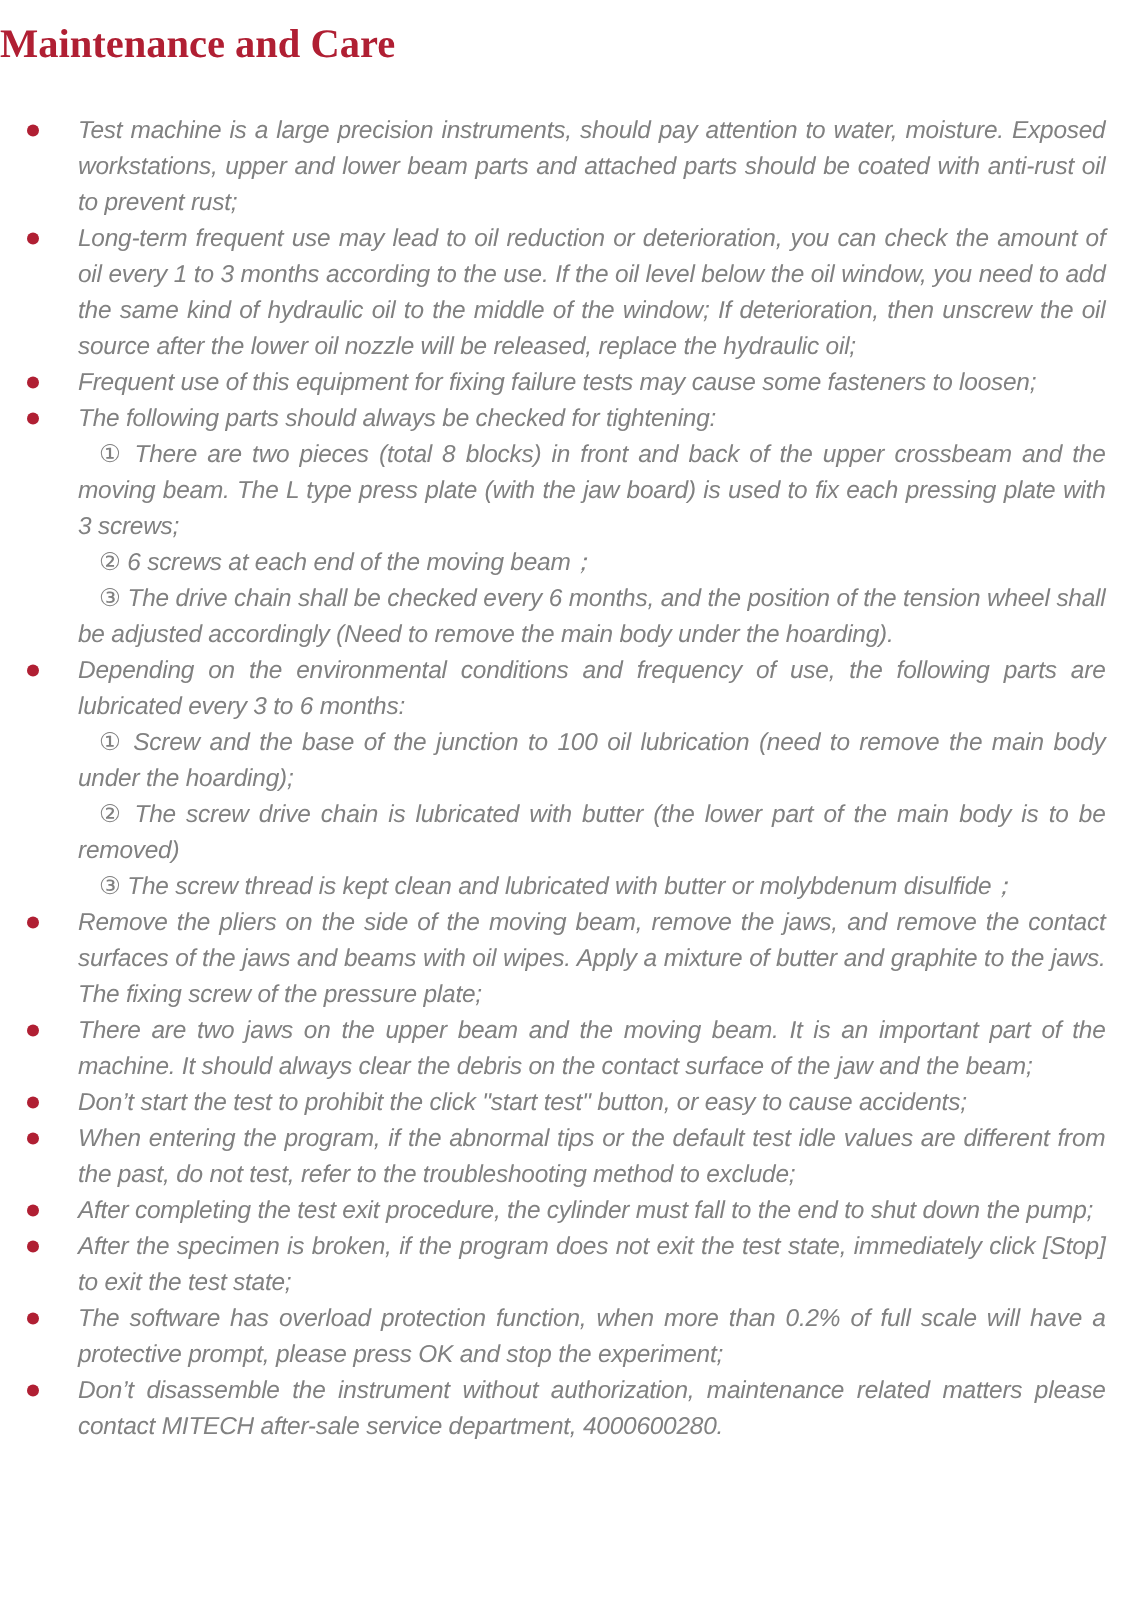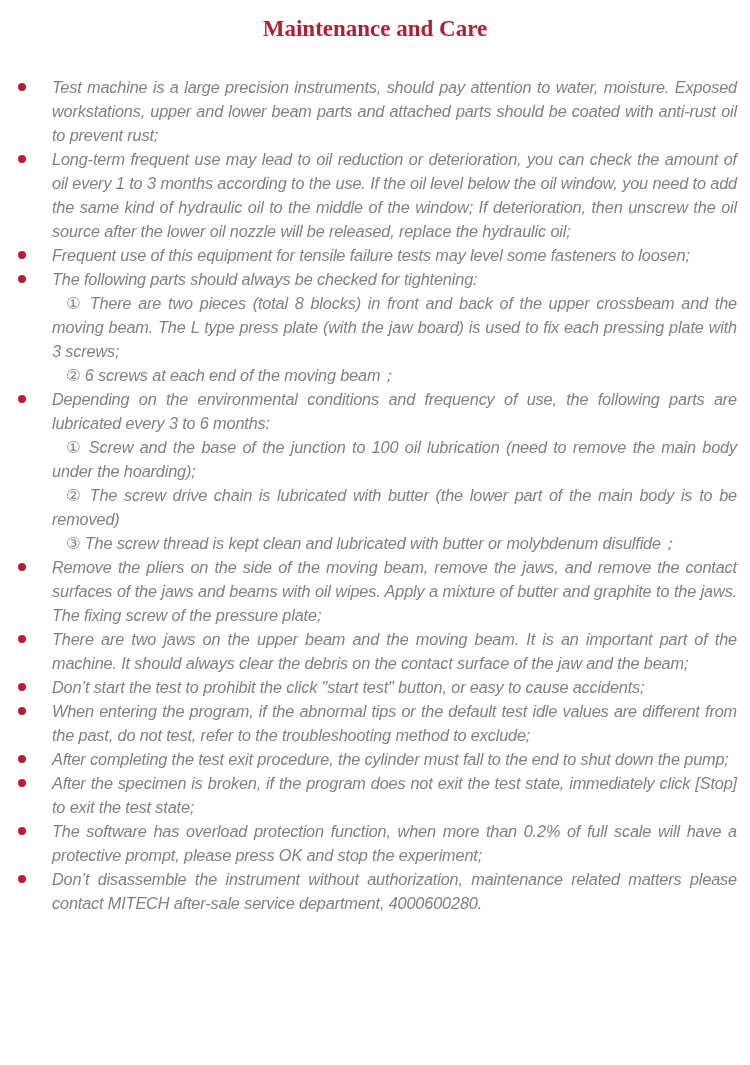--- a/index.html
+++ b/index.html
@@ -15,24 +15,24 @@
     font-family:"Liberation Sans","DejaVu Sans",sans-serif;
     overflow:hidden;
   }
   .page{
     width:750px;
     height:1065px;
     background:#ffffff;
   }
   .page-title{
     margin:16px 0 0 0;
-    text-align:center;
+    text-align:left;
     font-family:"Liberation Serif","DejaVu Serif",serif;
     font-weight:bold;
-    font-size:23px;
+    font-size:27px;
     line-height:26px;
     color:var(--accent);
   }
   ul.maint-list{
     margin:33px 0 0 0;
     padding:0 13px 0 18px;
     list-style:none;
     font-style:italic;
   }
   ul.maint-list li{
@@ -78,30 +78,31 @@
   <li>
     <span class="bullet"></span>
     <div class="content">
       <p class="main">Long-term frequent use may lead to oil reduction or deterioration, you can check the amount of oil every 1 to 3 months according to the use. If the oil level below the oil window, you need to add the same kind of hydraulic oil to the middle of the window; If deterioration, then unscrew the oil source after the lower oil nozzle will be released, replace the hydraulic oil;</p>
     </div>
   </li>
 
   <li>
     <span class="bullet"></span>
     <div class="content">
-      <p class="main">Frequent use of this equipment for tensile failure tests may level some fasteners to loosen;</p>
+      <p class="main">Frequent use of this equipment for fixing failure tests may cause some fasteners to loosen;</p>
     </div>
   </li>
 
   <li>
     <span class="bullet"></span>
     <div class="content">
       <p class="main">The following parts should always be checked for tightening:</p>
     <p class="sub">① There are two pieces (total 8 blocks) in front and back of the upper crossbeam and the moving beam. The L type press plate (with the jaw board) is used to fix each pressing plate with 3 screws;</p>
           <p class="sub">② 6 screws at each end of the moving beam；</p>
+          <p class="sub">③ The drive chain shall be checked every 6 months, and the position of the tension wheel shall be adjusted accordingly (Need to remove the main body under the hoarding).</p>
         </div>
   </li>
 
   <li>
     <span class="bullet"></span>
     <div class="content">
       <p class="main">Depending on the environmental conditions and frequency of use, the following parts are lubricated every 3 to 6 months:</p>
     <p class="sub">① Screw and the base of the junction to 100 oil lubrication (need to remove the main body under the hoarding);</p>
           <p class="sub">② The screw drive chain is lubricated with butter (the lower part of the main body is to be removed)</p>
           <p class="sub">③ The screw thread is kept clean and lubricated with butter or molybdenum disulfide；</p>

